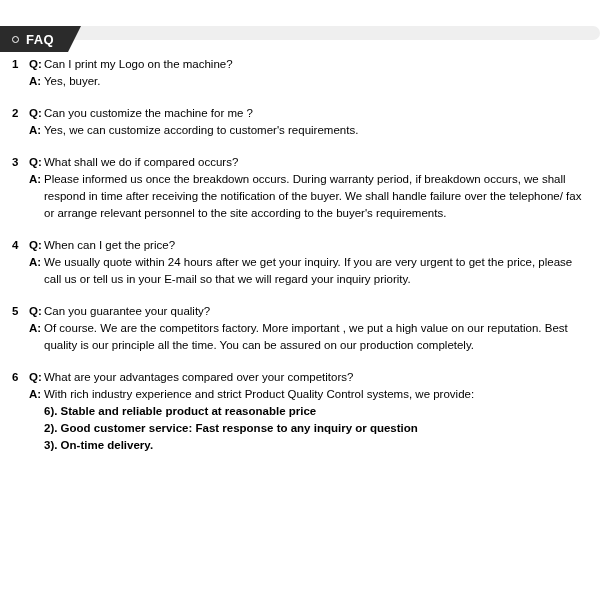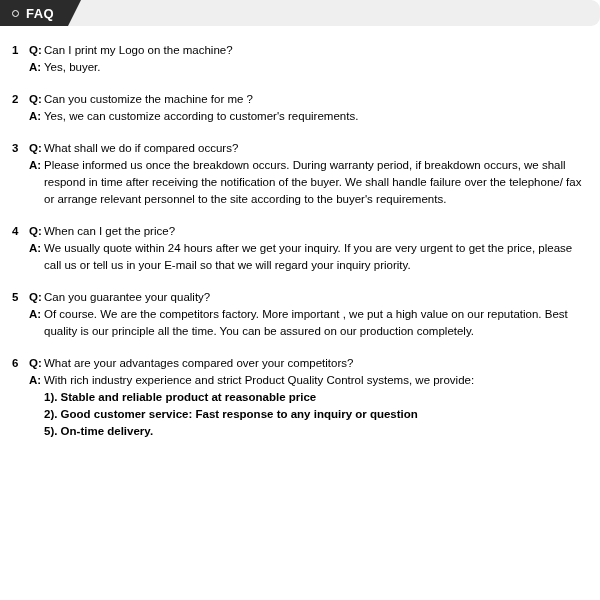--- a/index.html
+++ b/index.html
@@ -16,22 +16,23 @@
   .page {
     position: relative;
     width: 600px;
     height: 600px;
     box-sizing: border-box;
   }
 
   
   .header {
     position: relative;
-    height: 26px;
+    height: 14px;
     background: #efefef;
+    margin-top: 26px;
     border-radius: 9px;
   }
   .header-tab {
     position: absolute;
     left: 0;
     top: 0;
     height: 26px;
     background: #2b2b2b;
     display: flex;
     align-items: center;
@@ -202,21 +203,21 @@
       <div class="faq-body">
         <div class="qa-row">
           <div class="qa-tag">Q:</div>
           <div class="qa-text">What are your advantages compared over your competitors?</div>
         </div>
         <div class="qa-row">
           <div class="qa-tag">A:</div>
           <div class="qa-text">With rich industry experience and strict Product Quality Control systems, we provide:</div>
         </div>
         <div class="sub-list">
-          <div class="sub-item">1). Stable and reliable product at reasonable price</div>
+          <div class="sub-item">6). Stable and reliable product at reasonable price</div>
           <div class="sub-item">2). Good customer service: Fast response to any inquiry or question</div>
-          <div class="sub-item">5). On-time delivery.</div>
+          <div class="sub-item">3). On-time delivery.</div>
         </div>
       </div>
     </div>
 
   </div>
 </div>
 
 </body></html>

